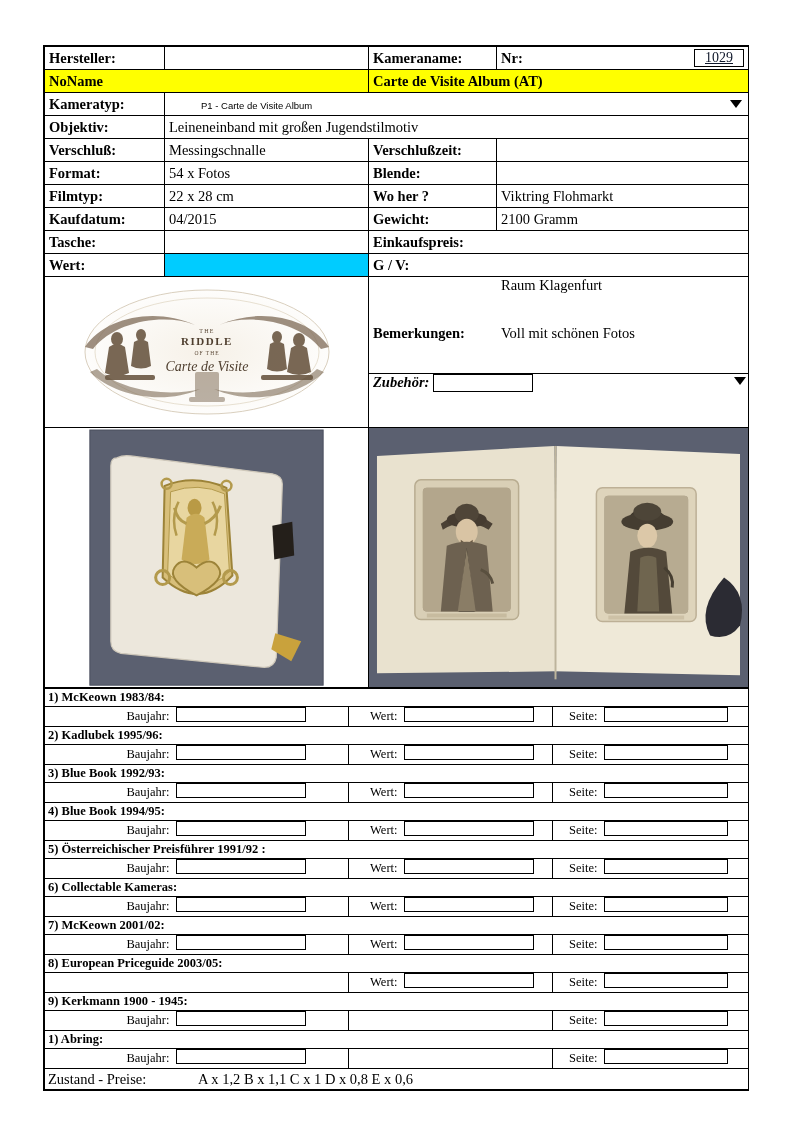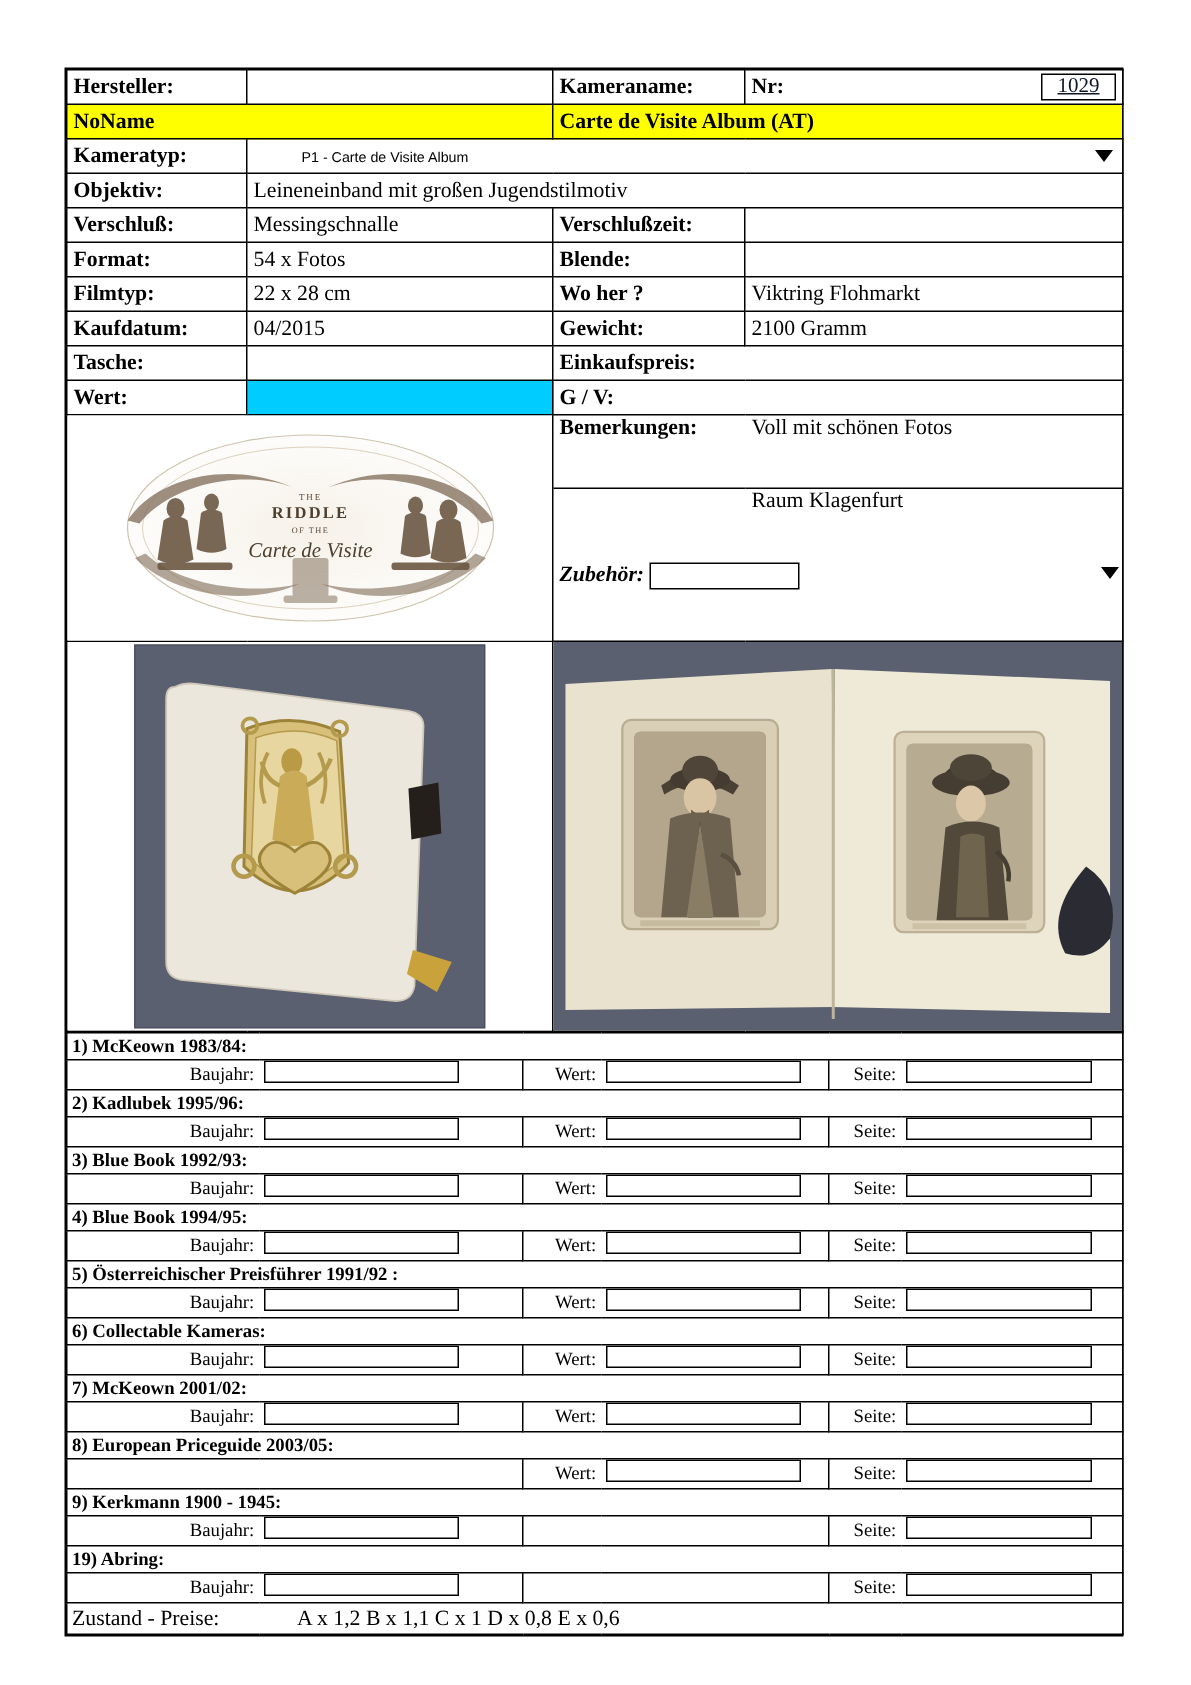--- a/index.html
+++ b/index.html
@@ -171,26 +171,26 @@
           </div>
         </td>
         <td colspan="2" style="vertical-align:top;padding:0">
           <table style="border-collapse:collapse;width:100%;table-layout:fixed;height:150px">
             <colgroup>
                   <col style="width:128px">
                   <col>
                 </colgroup>
             <tbody>
                   <tr>
+              <td style="border:none;height:20px;padding:0 4px"></td>
+              <td style="border:none;height:20px;padding:0 4px;font-size:14.5px;vertical-align:top">Raum Klagenfurt</td>
+            </tr>
+            <tr>
               <td style="border:none;border-bottom:1px solid #000;height:20px;padding:0 4px;font-weight:bold;font-size:14.5px;vertical-align:top">Bemerkungen:</td>
               <td style="border:none;border-bottom:1px solid #000;height:20px;padding:0 4px;font-size:14.5px;vertical-align:top">Voll mit schönen Fotos</td>
-            </tr>
-            <tr>
-              <td style="border:none;height:20px;padding:0 4px"></td>
-              <td style="border:none;height:20px;padding:0 4px;font-size:14.5px;vertical-align:top">Raum Klagenfurt</td>
             </tr>
             <tr>
               <td colspan="2" style="border:none;padding:0;vertical-align:top">
                 <div style="display:flex;align-items:flex-start;">
                   <span style="font-weight:bold;font-size:14.5px;padding:0 4px;font-style:italic;">Zubehör:</span>
                   <span style="flex:1;display:flex;align-items:flex-start;justify-content:flex-end;">
                     <span style="display:inline-block;border:1px solid #000;height:16px;width:98px;background:#fff;margin-right:auto;"></span>
                     <span class="ddbtn">
                             <span class="dd"></span>
                           </span>
@@ -398,21 +398,21 @@
         <tr>
           <td style="text-align:right;border-right:none">Baujahr:</td>
           <td style="border-left:none"><span class="fieldbox" style="width:128px"></span></td>
           <td style="text-align:right;border-right:none"></td>
           <td style="border-left:none"></td>
           <td style="text-align:right;border-right:none">Seite:</td>
           <td style="border-left:none"><span class="fieldbox" style="width:122px"></span></td>
         </tr>
 
         <tr>
-            <td colspan="6" class="refhead">19) Abring:</td>
+            <td colspan="6" class="refhead">1) Abring:</td>
           </tr>
         <tr>
           <td style="text-align:right;border-right:none">Baujahr:</td>
           <td style="border-left:none"><span class="fieldbox" style="width:128px"></span></td>
           <td style="text-align:right;border-right:none"></td>
           <td style="border-left:none"></td>
           <td style="text-align:right;border-right:none">Seite:</td>
           <td style="border-left:none"><span class="fieldbox" style="width:122px"></span></td>
         </tr>
 

